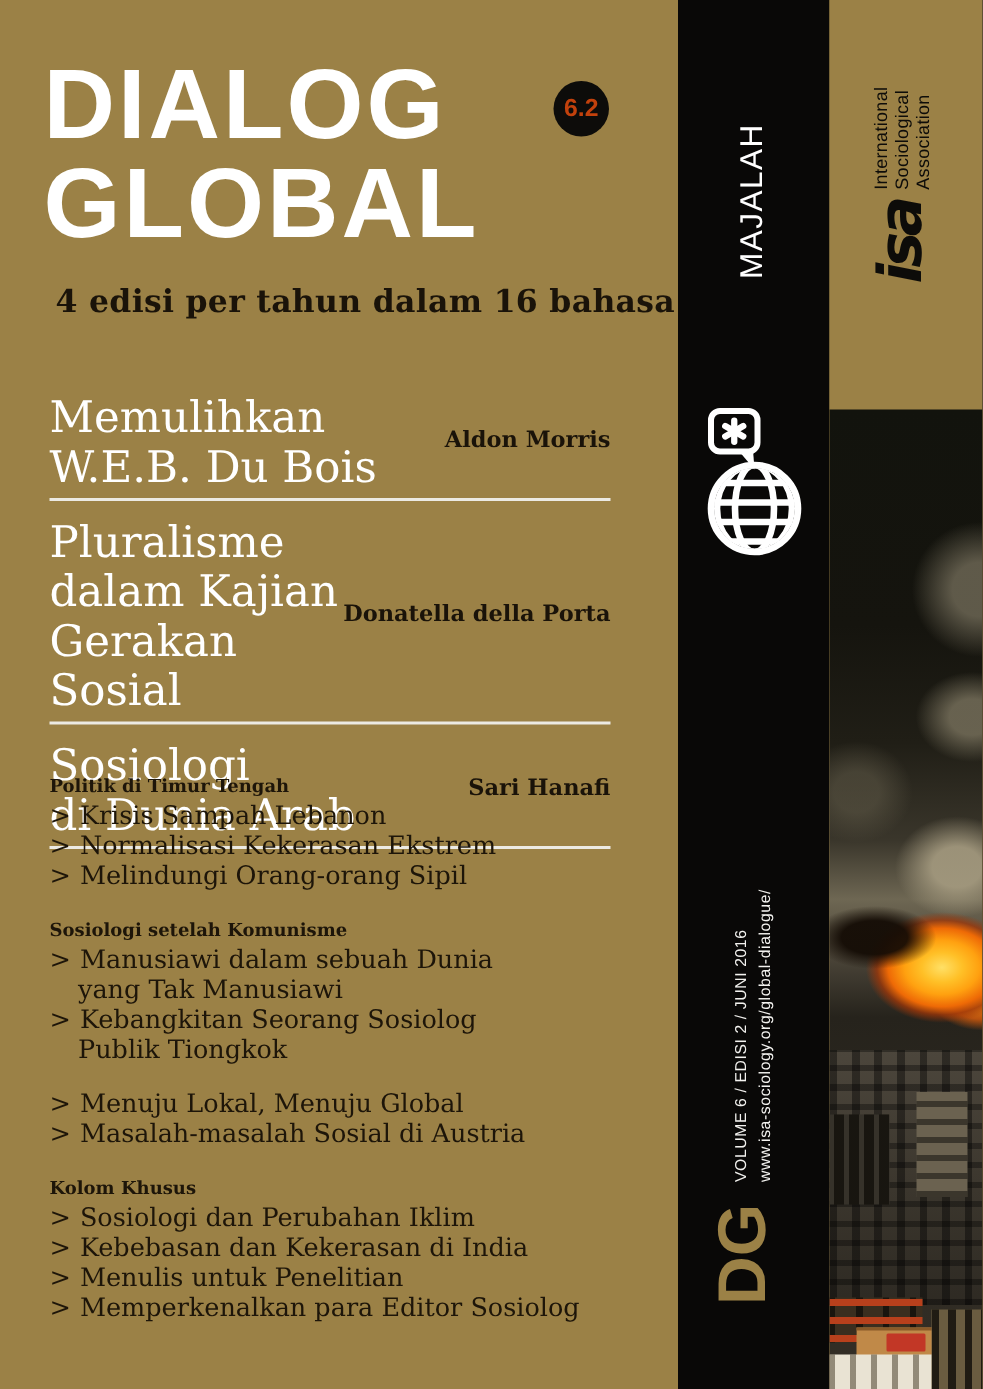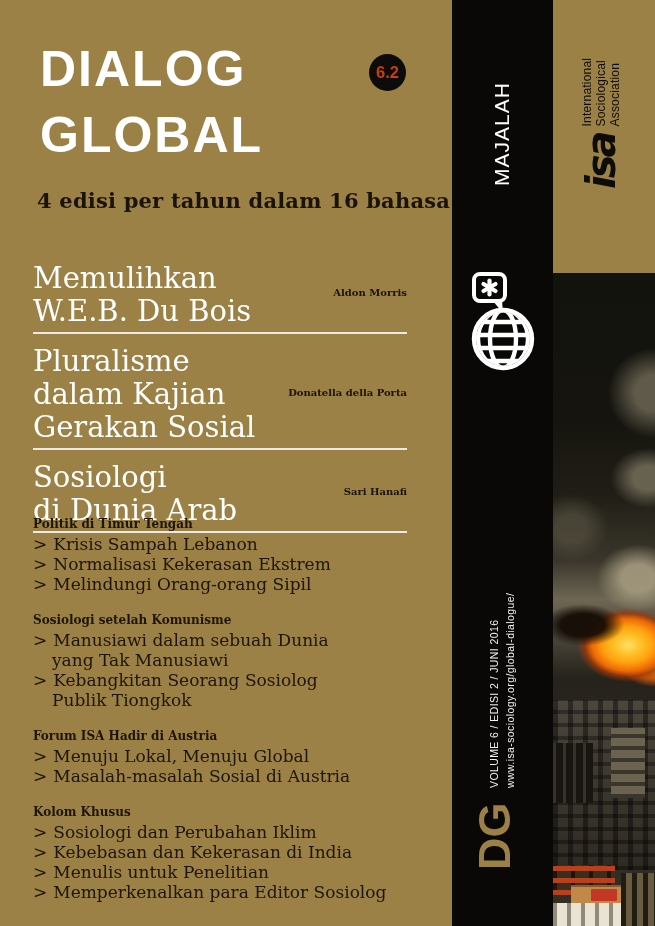--- a/index.html
+++ b/index.html
@@ -2,42 +2,42 @@
 <html><head>
 <meta charset="utf-8">
 <style>
   html,body{margin:0;padding:0;background:#222;}
   .cover{
     position:relative; width:655px; height:926px; overflow:hidden;
     background:#9b8146; font-family:"DejaVu Serif", serif;
   }
   
   .title{
-    position:absolute; left:40px; top:36px; color:#fff;
+    position:absolute; left:29px; top:36px; color:#fff;
     font-family:"Liberation Sans", sans-serif; font-weight:bold;
-    font-size:50px; line-height:66px; letter-spacing:2px;
+    font-size:66px; line-height:66px; letter-spacing:2px;
   }
   .badge{
     position:absolute; left:369px; top:54px; width:37px; height:37px;
     border-radius:50%; background:#0d0c0a; color:#c2410c;
     font-family:"Liberation Sans", sans-serif; font-weight:bold; font-size:16.5px;
     display:flex; align-items:center; justify-content:center;
   }
   .tagline{
     position:absolute; left:37px; top:188px; color:#1a1309;
     font-weight:bold; font-size:21px; letter-spacing:0.2px;
   }
   
   .features{position:absolute; left:33px; top:262px; width:374px;}
   .feature{display:flex; justify-content:space-between; align-items:center;}
   .feat-title{
     color:#ffffff; font-size:29px; line-height:33px; white-space:pre-line;
   }
   .feat-author{
-    color:#1a1309; font-weight:bold; font-size:10px; white-space:nowrap;
+    color:#1a1309; font-weight:bold; font-size:15px; white-space:nowrap;
     padding-bottom:5px;
   }
   .rule{border:none; border-top:2px solid #eceae3; margin:4px 0 11px 0;}
   
   .toc{
     position:absolute; left:33px; top:514px; width:382px;
     color:#1d1509; font-size:17px; line-height:20px;
   }
   .toc-section{margin-bottom:16px;}
   .toc-heading{font-weight:bold; font-size:12px;}
@@ -180,21 +180,20 @@
       <div class="toc-item"><span class="pfx">&gt;</span><span>Melindungi Orang-orang Sipil</span></div>
     </div>
     <div class="toc-section">
       <div class="toc-heading">Sosiologi setelah Komunisme</div>
       <div class="toc-item"><span class="pfx">&gt;</span><span>Manusiawi dalam sebuah Dunia
 yang Tak Manusiawi</span></div>
       <div class="toc-item"><span class="pfx">&gt;</span><span>Kebangkitan Seorang Sosiolog
 Publik Tiongkok</span></div>
     </div>
     <div class="toc-section">
-      <div class="toc-heading">Forum ISA Hadir di Austria</div>
       <div class="toc-item"><span class="pfx">&gt;</span><span>Menuju Lokal, Menuju Global</span></div>
       <div class="toc-item"><span class="pfx">&gt;</span><span>Masalah-masalah Sosial di Austria</span></div>
     </div>
     <div class="toc-section">
       <div class="toc-heading">Kolom Khusus</div>
       <div class="toc-item"><span class="pfx">&gt;</span><span>Sosiologi dan Perubahan Iklim</span></div>
       <div class="toc-item"><span class="pfx">&gt;</span><span>Kebebasan dan Kekerasan di India</span></div>
       <div class="toc-item"><span class="pfx">&gt;</span><span>Menulis untuk Penelitian</span></div>
       <div class="toc-item"><span class="pfx">&gt;</span><span>Memperkenalkan para Editor Sosiolog</span></div>
     </div>

